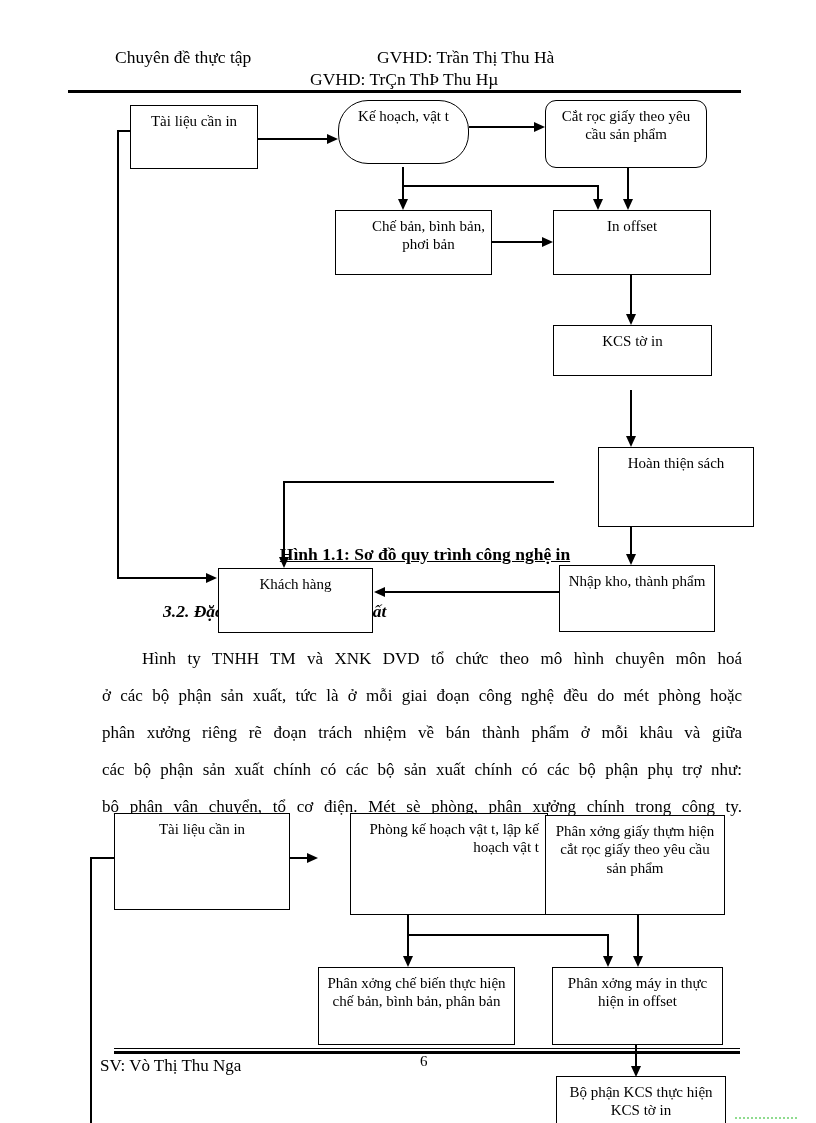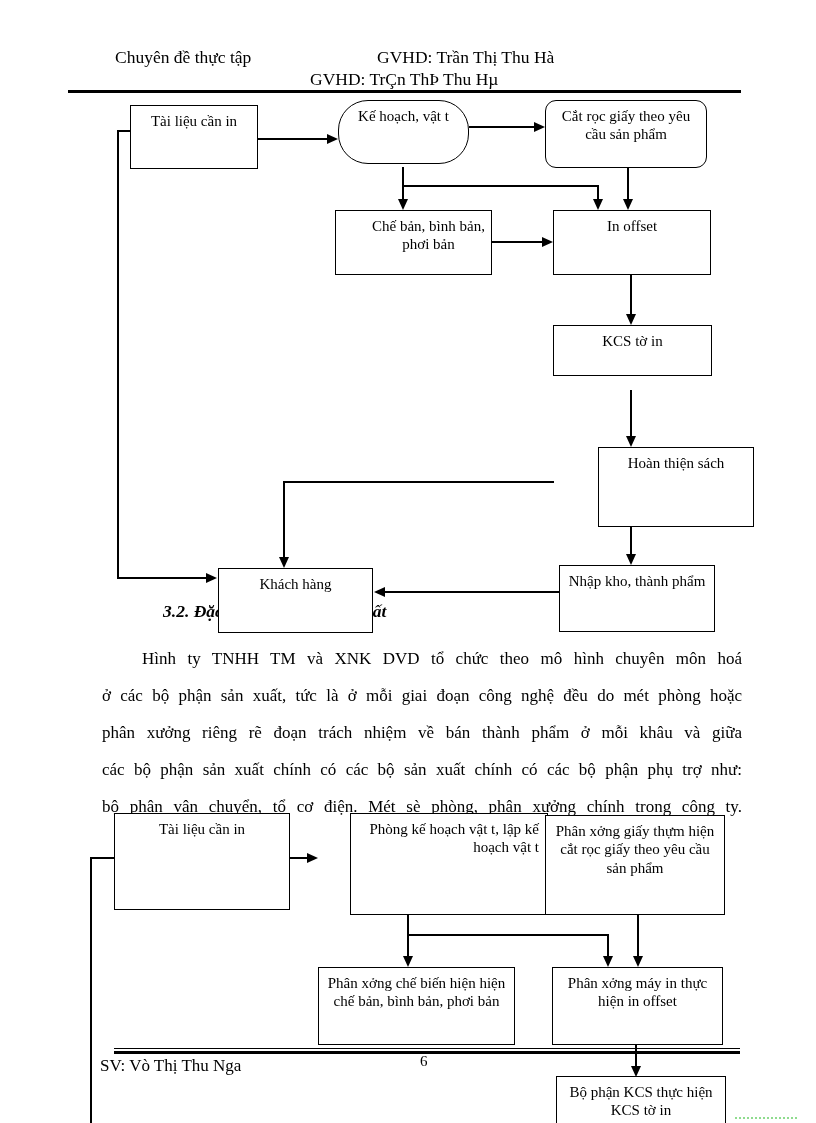--- a/index.html
+++ b/index.html
@@ -98,34 +98,35 @@
   <div class="vl" style="left:630px; top:511px; height:44px;"></div>
   <div class="arr arr-d" style="left:626px; top:554px;"></div>
 
   <div class="hl" style="left:283px; top:481px; width:271px;"></div>
   <div class="vl" style="left:283px; top:481px; height:77px;"></div>
   <div class="arr arr-d" style="left:279px; top:557px;"></div>
 
   <div class="hl" style="left:384px; top:591px; width:175px;"></div>
   <div class="arr arr-l" style="left:374px; top:587px;"></div>
 
+  <div class="caption">Hình 1.1: Sơ đồ quy trình công nghệ in</div>
   <div class="heading32">3.2. Đặc điểm tổ chức sản xuất</div>
 
   <div class="para">
     <div class="pline first">Hình ty TNHH TM và XNK DVD tổ chức theo mô hình chuyên môn hoá</div>
     <div class="pline">ở các bộ phận sản xuất, tức là ở mỗi giai đoạn công nghệ đều do mét phòng hoặc</div>
     <div class="pline">phân xưởng riêng rẽ đoạn trách nhiệm về bán thành phẩm ở mỗi khâu và giữa</div>
     <div class="pline">các bộ phận sản xuất chính có các bộ sản xuất chính có các bộ phận phụ trợ như:</div>
     <div class="pline">bộ phận vận chuyển, tổ cơ điện. Mét sè phòng, phân xưởng chính trong công ty.</div>
   </div>
 
   <div class="box" style="left:114px; top:813px; width:176px; height:97px;">Tài liệu cần in</div>
   <div class="box left-align" style="left:318px; top:813px; width:198px; height:102px; padding-left:8px; padding-right:8px;">Phòng kế hoạch vật t,  lập kế hoạch vật t</div>
   <div class="box" style="left:545px; top:815px; width:180px; height:100px;">Phân xởng  giấy thựm hiện cắt rọc giấy theo yêu cầu sản phẩm</div>
-  <div class="box" style="left:318px; top:967px; width:197px; height:78px;">Phân xởng  chế biến hiện hiện chế bản, bình bản, phơi bản</div>
+  <div class="box" style="left:318px; top:967px; width:197px; height:78px;">Phân xởng  chế biến thực hiện chế bản, bình bản, phân bản</div>
   <div class="box" style="left:552px; top:967px; width:171px; height:78px;">Phân xởng  máy in thực hiện in offset</div>
   <div class="box" style="left:556px; top:1076px; width:170px; height:60px;">Bộ phận KCS thực hiện KCS tờ in</div>
 
   <div class="hl" style="left:90px; top:857px; width:24px;"></div>
   <div class="vl" style="left:90px; top:857px; height:266px;"></div>
 
   <div class="hl" style="left:290px; top:857px; width:20px;"></div>
   <div class="arr arr-r" style="left:307px; top:853px;"></div>
 
   <div class="hl" style="left:516px; top:859px; width:20px;"></div>

